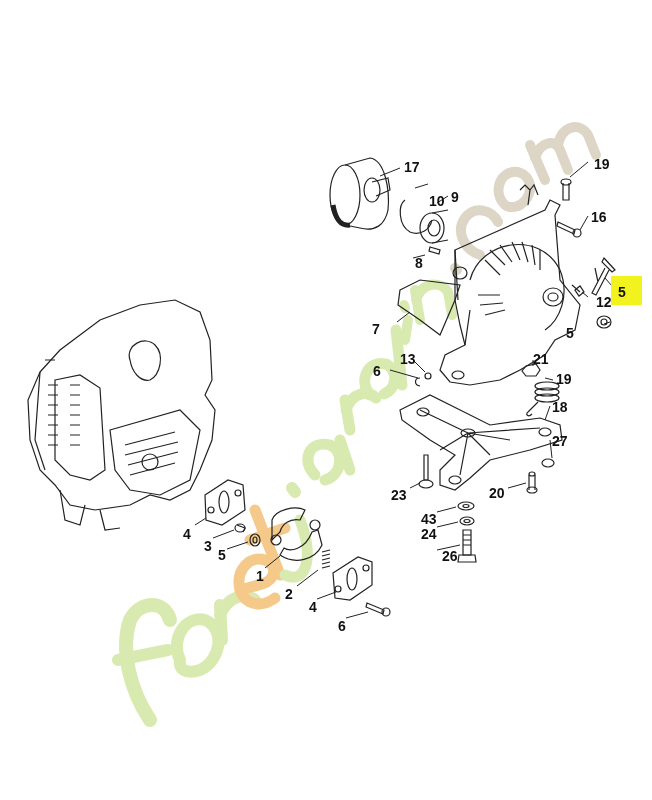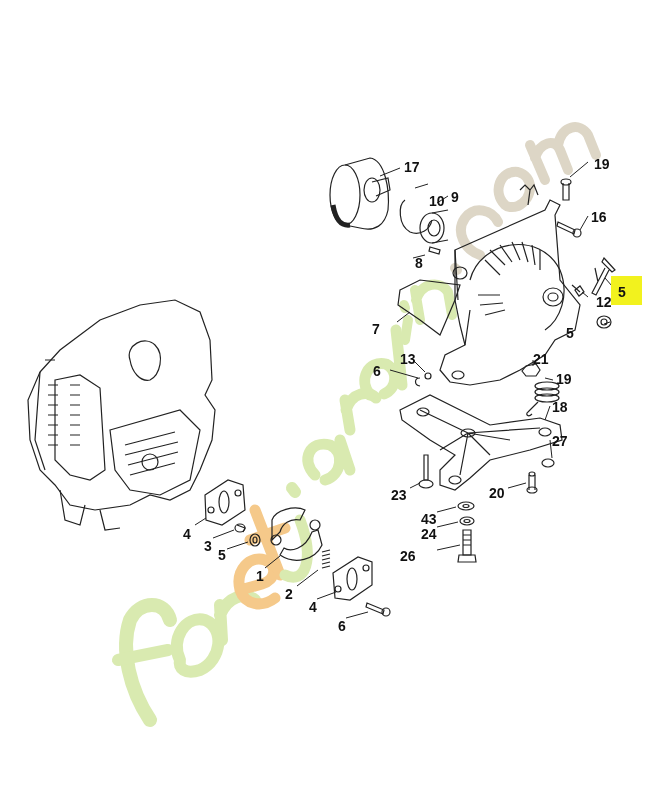--- a/index.html
+++ b/index.html
@@ -213,21 +213,21 @@
   <span class="lbl" style="left:400px;top:352px;">13</span>
   <span class="lbl" style="left:373px;top:364px;">6</span>
   <span class="lbl" style="left:533px;top:352px;text-align:right;">21</span>
   <span class="lbl" style="left:556px;top:372px;text-align:center;">19</span>
   <span class="lbl" style="left:552px;top:400px;">18</span>
   <span class="lbl" style="left:552px;top:434px;">27</span>
   <span class="lbl" style="left:391px;top:488px;">23</span>
   <span class="lbl" style="left:489px;top:486px;">20</span>
   <span class="lbl" style="left:421px;top:512px;">43</span>
   <span class="lbl" style="left:421px;top:527px;">24</span>
-  <span class="lbl" style="left:400px;top:549px;">26</span>
+  <span class="lbl" style="left:442px;top:549px;">26</span>
   <span class="lbl" style="left:183px;top:527px;">4</span>
   <span class="lbl" style="left:204px;top:539px;">3</span>
   <span class="lbl" style="left:218px;top:548px;">5</span>
   <span class="lbl" style="left:256px;top:569px;">1</span>
   <span class="lbl" style="left:285px;top:587px;">2</span>
   <span class="lbl" style="left:309px;top:600px;">4</span>
   <span class="lbl" style="left:338px;top:619px;">6</span>
 </div>
 
 </body></html>

